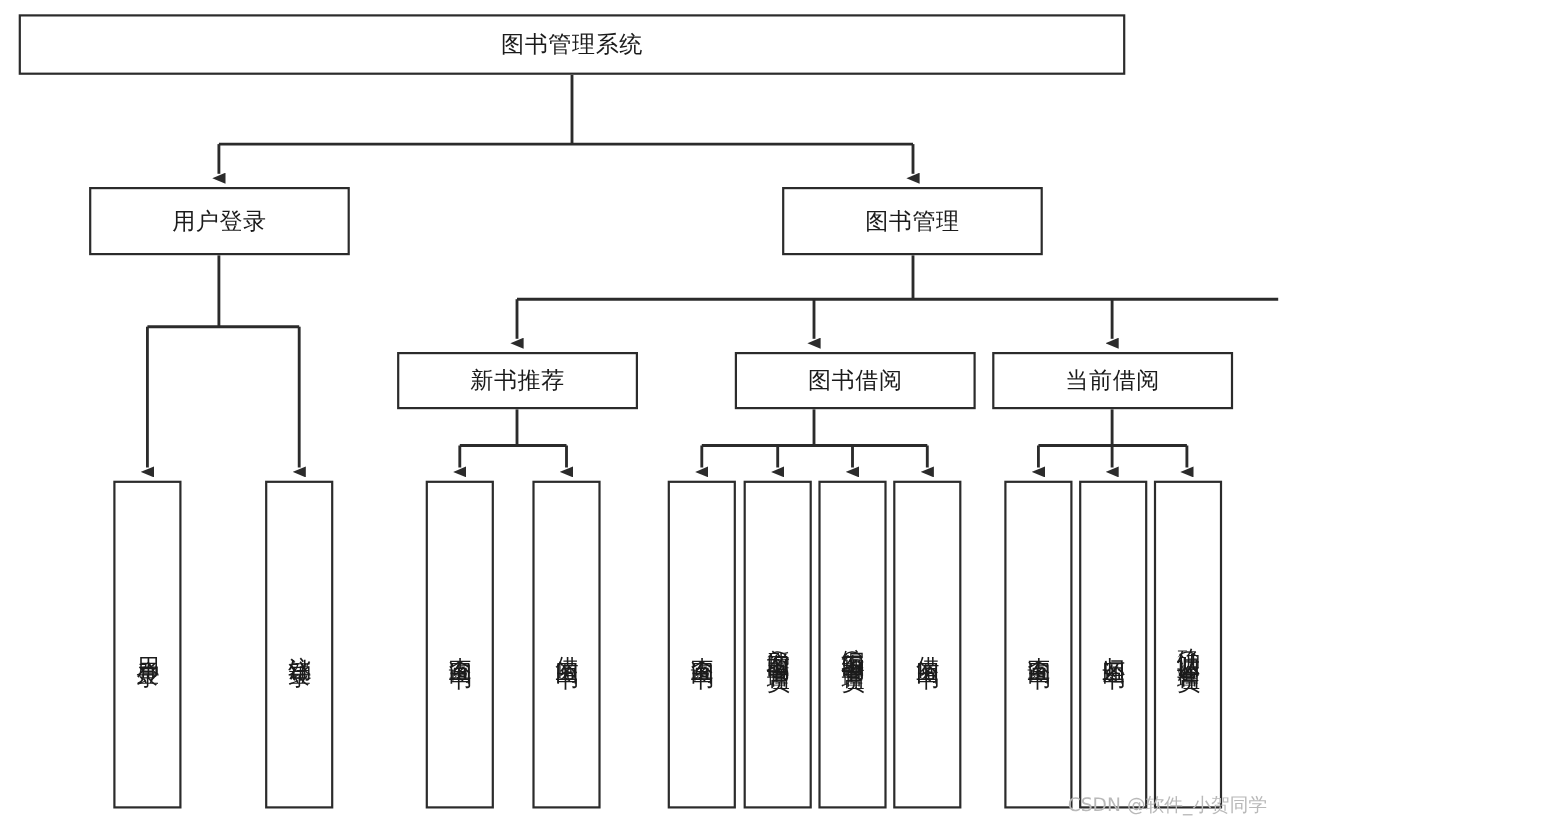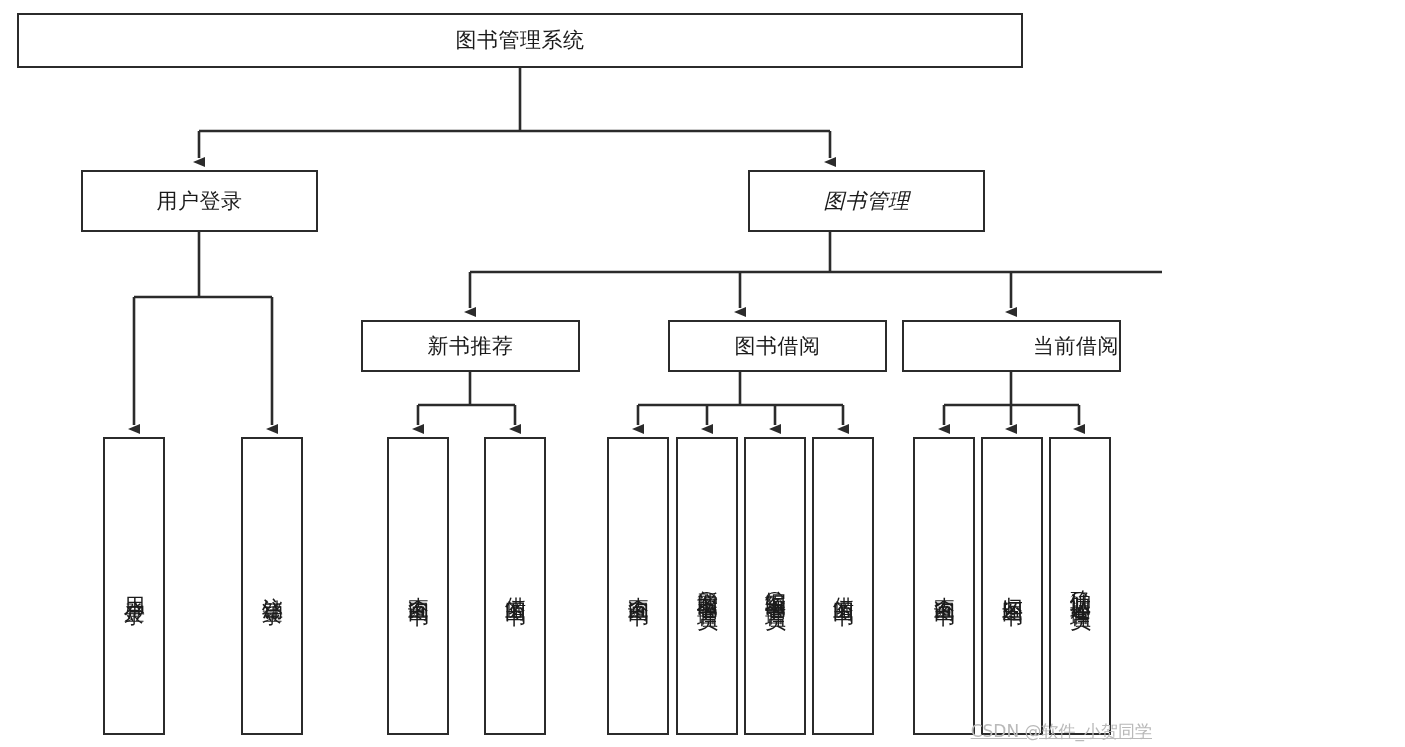--- a/index.html
+++ b/index.html
@@ -65,21 +65,20 @@
   }
   .watermark {
     position: absolute;
     right: 10px;
     bottom: 4px;
     font-size: 17px;
     color: #b9b9b9;
     white-space: nowrap;
     z-index: 3;
     font-family: "DejaVu Sans", "Liberation Sans", sans-serif;
-    text-decoration: underline;
   }
 </style>
 </head>
 <body>
 
 <div id="canvas">
 
   <svg id="edges" viewBox="0 0 1405 747" width="1405" height="747" xmlns="http://www.w3.org/2000/svg">
     <defs>
       <marker id="arrow" markerWidth="10" markerHeight="12" refX="1" refY="6" orient="auto" markerUnits="userSpaceOnUse">
@@ -130,31 +129,31 @@
     </g>
   </svg>
 
   <div class="node horiz" style="left:17px; top:13px; width:1006px; height:55px;">
     <span class="label">图书管理系统</span>
   </div>
 
   <div class="node horiz" style="left:81px; top:170px; width:237px; height:62px;">
     <span class="label">用户登录</span>
   </div>
-  <div class="node horiz" style="left:748px; top:170px; width:237px; height:62px;font-style:italic;">
+  <div class="node horiz" style="left:711px; top:170px; width:237px; height:62px;">
     <span class="label">图书管理</span>
   </div>
 
   <div class="node horiz" style="left:361px; top:320px; width:219px; height:52px;align-items:center;">
     <span class="label">新书推荐</span>
   </div>
   <div class="node horiz" style="left:668px; top:320px; width:219px; height:52px;">
     <span class="label">图书借阅</span>
   </div>
-  <div class="node horiz" style="left:902px; top:320px; width:219px; height:52px;justify-content:flex-end;">
+  <div class="node horiz" style="left:902px; top:320px; width:219px; height:52px;">
     <span class="label">当前借阅</span>
   </div>
 
   <div class="node vert" style="left:103px; top:437px; width:62px; height:298px;">
     <span class="label">用户登录</span>
   </div>
   <div class="node vert" style="left:241px; top:437px; width:62px; height:298px;">
     <span class="label">注销登录</span>
   </div>
 

